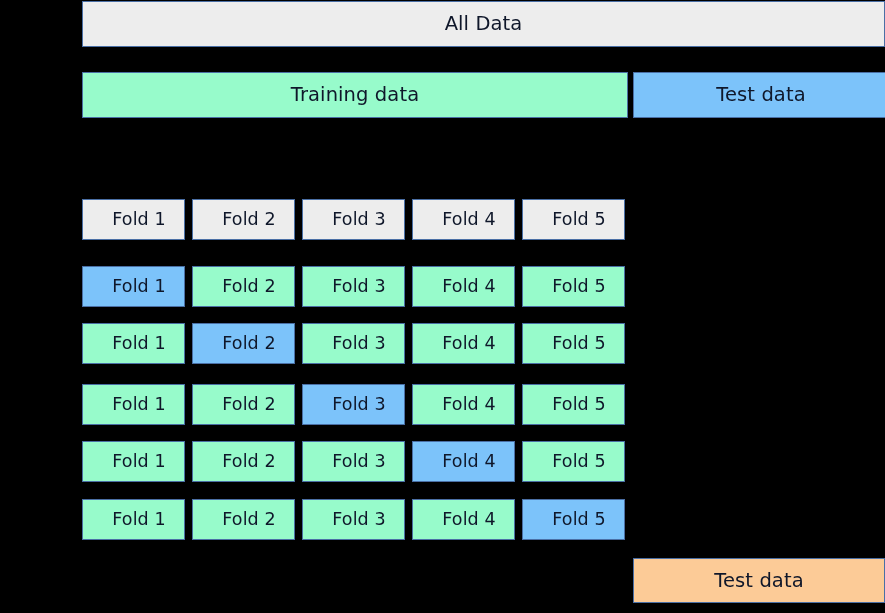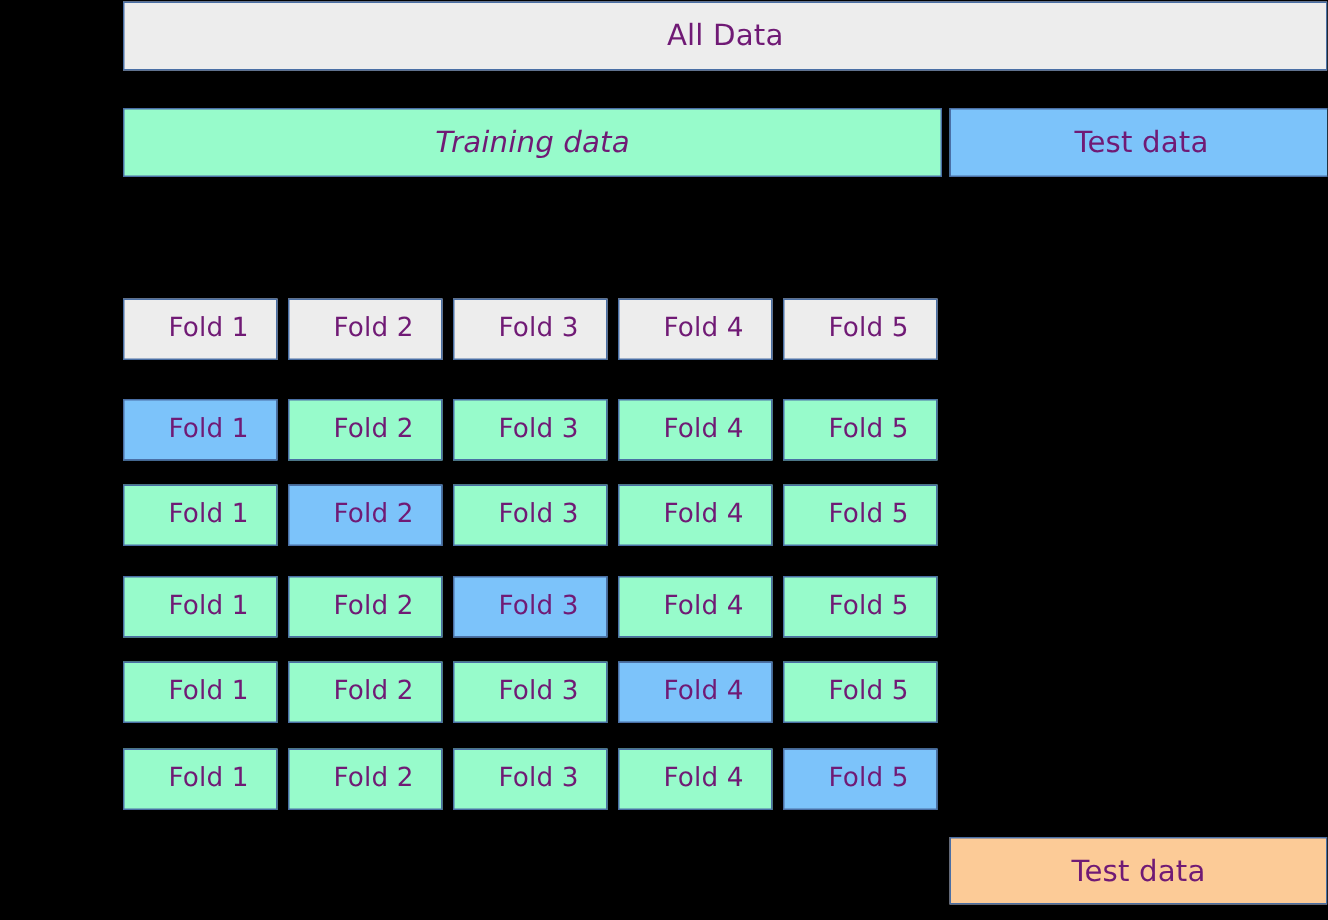--- a/index.html
+++ b/index.html
@@ -18,21 +18,21 @@
     background: #000000;
     overflow: hidden;
   }
   .box {
     position: absolute;
     box-sizing: border-box;
     border: 1px solid #4a6fa5;
     display: flex;
     align-items: center;
     justify-content: center;
-    color: #701a75;
+    color: #0f172a;
     line-height: 1;
     white-space: nowrap;
     letter-spacing: 0.1px;
   }
   .all-data {
     left: 82px;
     top: 1px;
     width: 803px;
     height: 46px;
     background: #ededed;
@@ -40,21 +40,20 @@
   }
   .split-bar {
     top: 72px;
     height: 46px;
     font-size: 19.5px;
   }
   .training-bar {
     left: 82px;
     width: 546px;
     background: #97fbcb;
-    font-style: italic;
   }
   .test-bar-top {
     left: 633px;
     width: 256px;
     background: #7cc3fa;
   }
   .fold {
     width: 103px;
     height: 41px;
     font-size: 17.5px;

